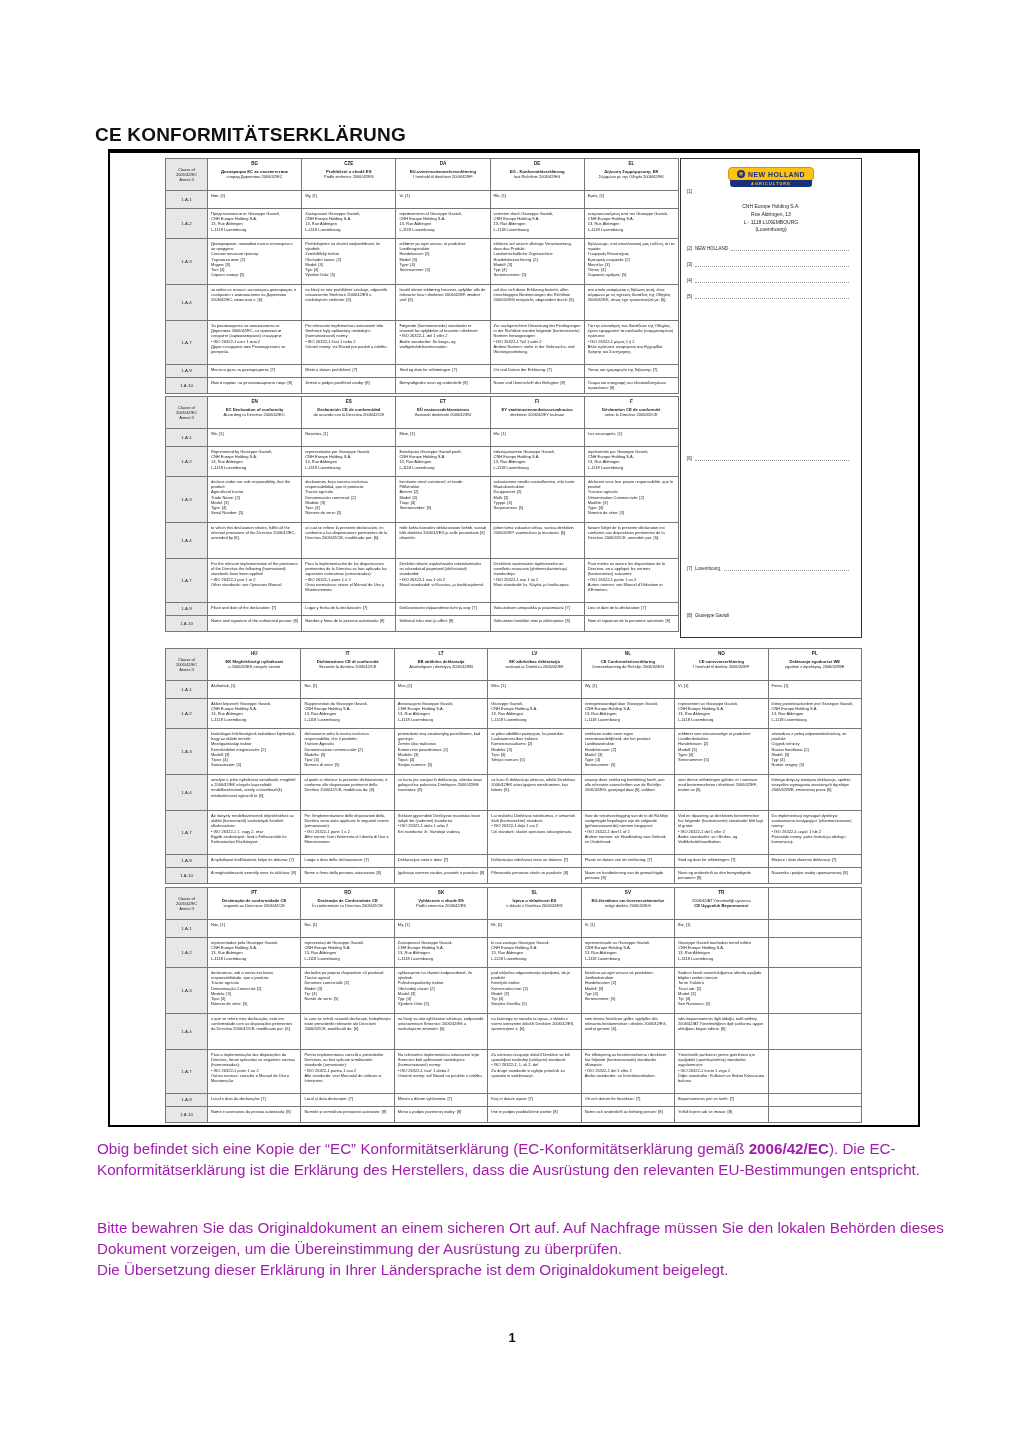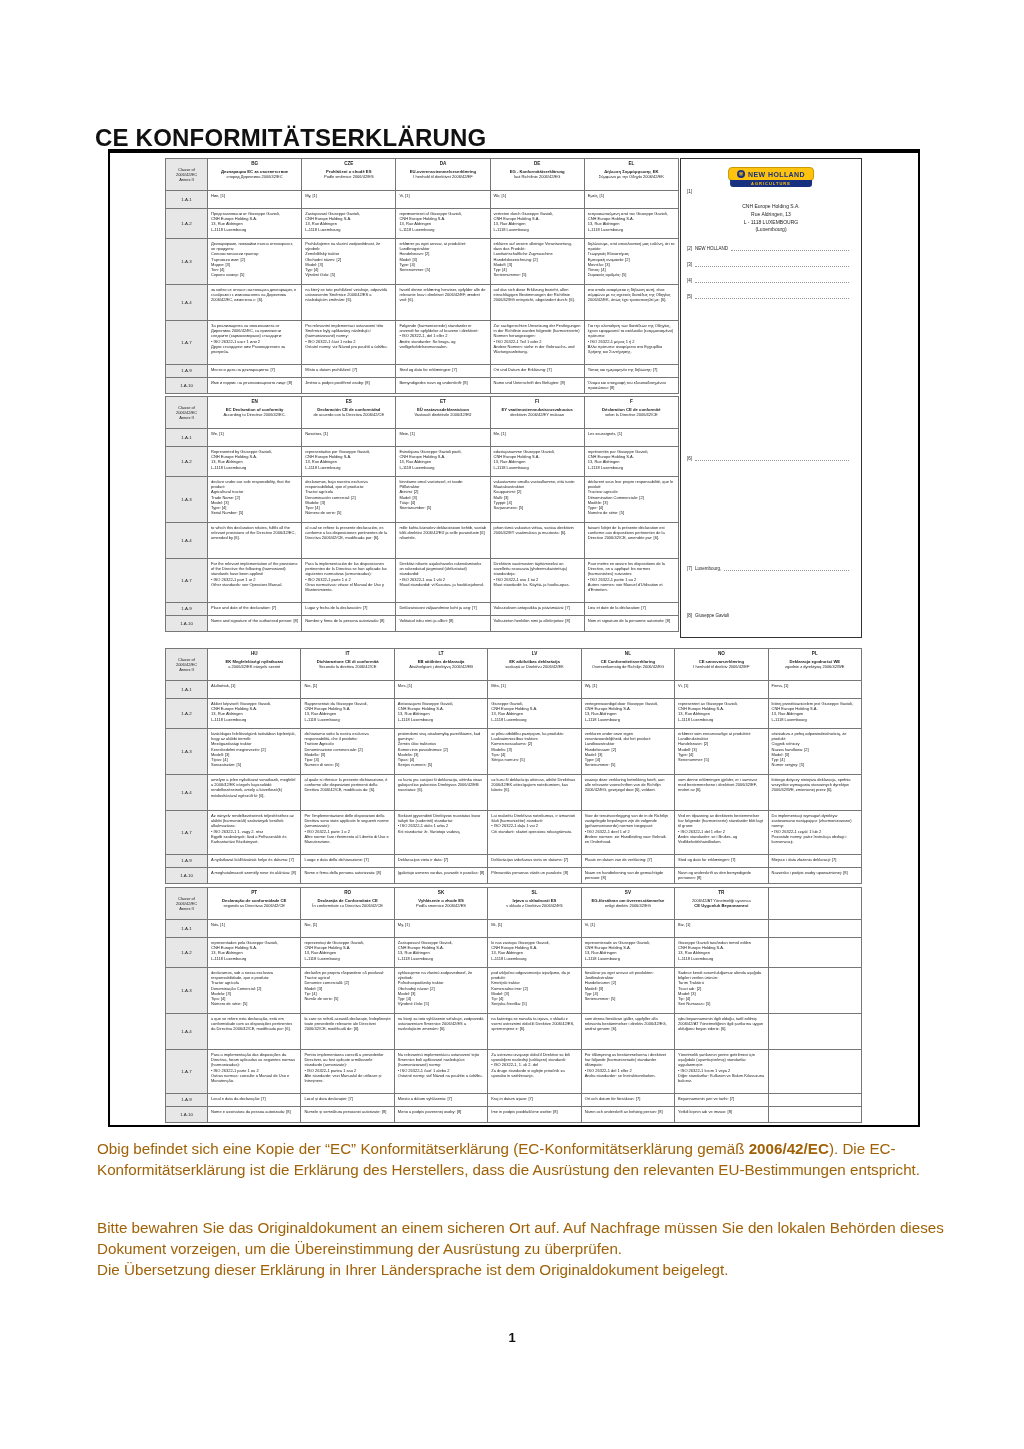--- a/index.html
+++ b/index.html
@@ -1,17 +1,17 @@
 <!DOCTYPE html>
 <html><head>
 <meta charset="utf-8">
 <style>
   html,body{margin:0;padding:0;background:#ffffff;}
   body{position:relative;width:1024px;height:1449px;font-family:"Liberation Sans",sans-serif;color:#111;}
-  #title{position:absolute;left:95px;top:124px;font-size:24px;font-weight:bold;letter-spacing:.2px;}
+  #title{position:absolute;left:95px;top:124px;font-size:19px;font-weight:bold;letter-spacing:.2px;}
   #docbox{position:absolute;left:108px;top:149px;width:812px;height:978px;border:2px solid #000;border-top:4px solid #000;background:#fff;box-sizing:border-box;}
   
   table.blk{position:absolute;left:55px;border-collapse:collapse;table-layout:fixed;background:#fff;}
   #blk0{top:5px;width:514px;}
   #blk1{top:243px;width:514px;}
   #blk2{top:495px;width:697px;}
   #blk3{top:734px;width:697px;}
   table.blk td{border:1px solid #777;vertical-align:top;padding:2px 3px;font-size:4px;line-height:1.3;overflow:hidden;white-space:pre-line;color:#222;box-sizing:border-box;}
   table.blk td.clausehead{width:42px;background:#e7e7e7;font-size:4px;text-align:center;vertical-align:middle;padding:1px;}
   table.blk td.lbl{background:#e7e7e7;font-size:4.4px;text-align:center;vertical-align:middle;white-space:nowrap;}
@@ -30,21 +30,21 @@
   #logo .brand{color:#17307f;font-weight:bold;font-size:7px;letter-spacing:.4px;white-space:nowrap;}
   #logo .band{margin:-1px auto 0 auto;width:82px;background:#17307f;color:#ffc20e;font-size:4px;font-weight:bold;letter-spacing:1px;border-radius:0 0 3px 3px;padding:1px 0;}
   #paddress{position:absolute;left:0;top:44px;width:100%;text-align:center;font-size:5px;line-height:1.55;color:#222;}
   .pf{position:absolute;left:6px;right:12px;display:flex;align-items:flex-end;gap:3px;font-size:4.5px;color:#222;}
   .pf .num{flex:0 0 auto;}
   .pf .pretext{flex:0 0 auto;}
   .pf .dotline{flex:1 1 auto;border-bottom:1px dotted #999;height:5px;}
   .pf1{top:30px;} .pf2{top:86px;} .pf3{top:102px;} .pf4{top:118px;} .pf5{top:134px;}
   .pf6{top:296px;} .pf7{top:406px;} .pf8{top:454px;}
   
-  #footer{position:absolute;left:97px;top:1139px;width:858px;font-size:15.2px;line-height:1.36;color:#a16207;}
+  #footer{position:absolute;left:97px;top:1139px;width:858px;font-size:15.2px;line-height:1.36;color:#a21caf;}
   #footer p{margin:0 0 9px 0;}
   #footer .pre2{white-space:pre-line;margin-top:38px;}
   #pageno{position:absolute;left:0;top:1330px;width:100%;text-align:center;font-size:13px;font-weight:bold;}
 </style>
 </head>
 <body>
 
 <div id="title">CE KONFORMITÄTSERKLÄRUNG</div>
 
 <div id="docbox">

